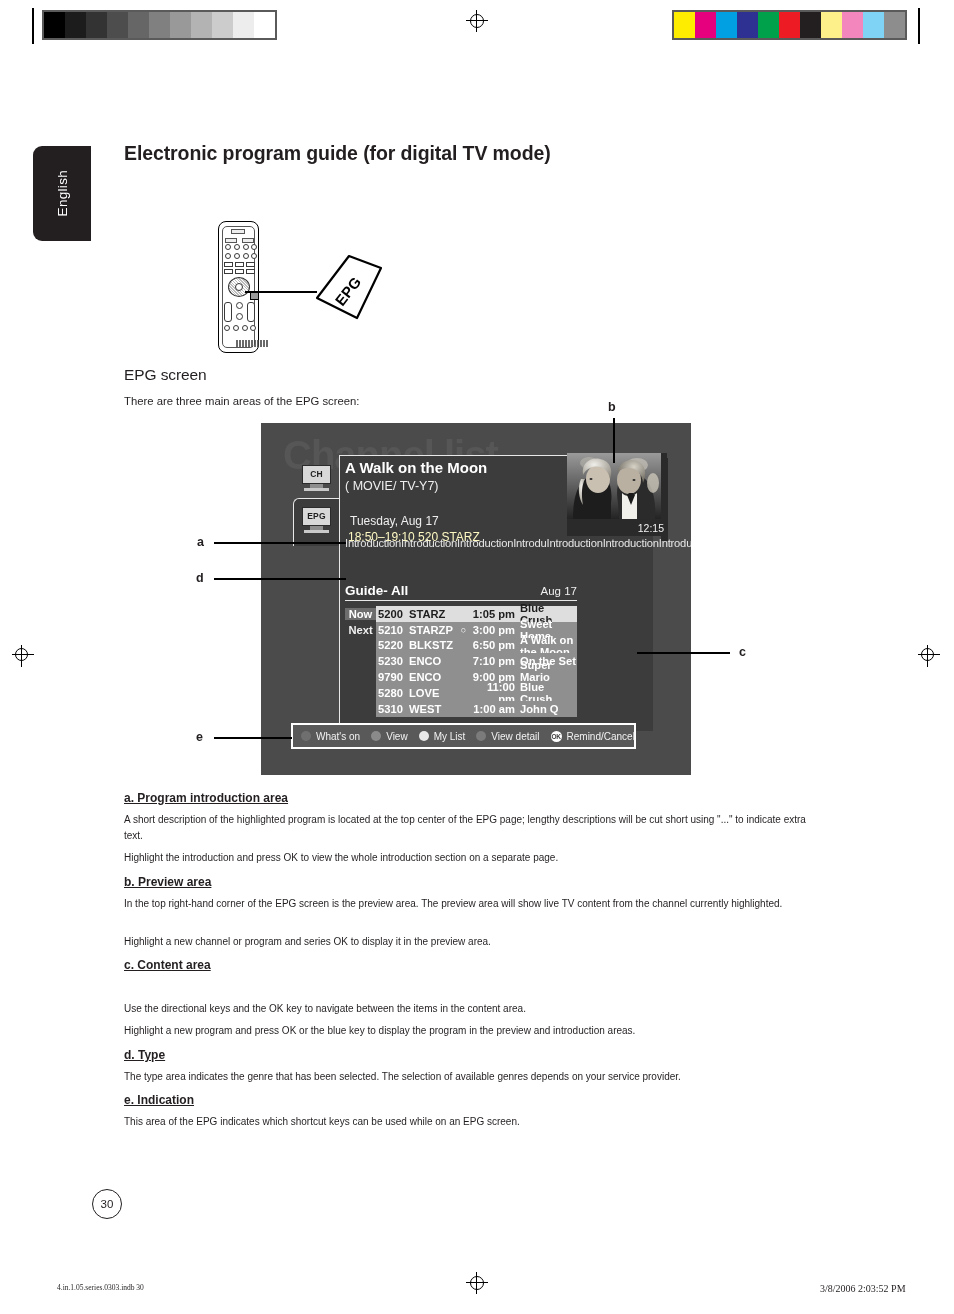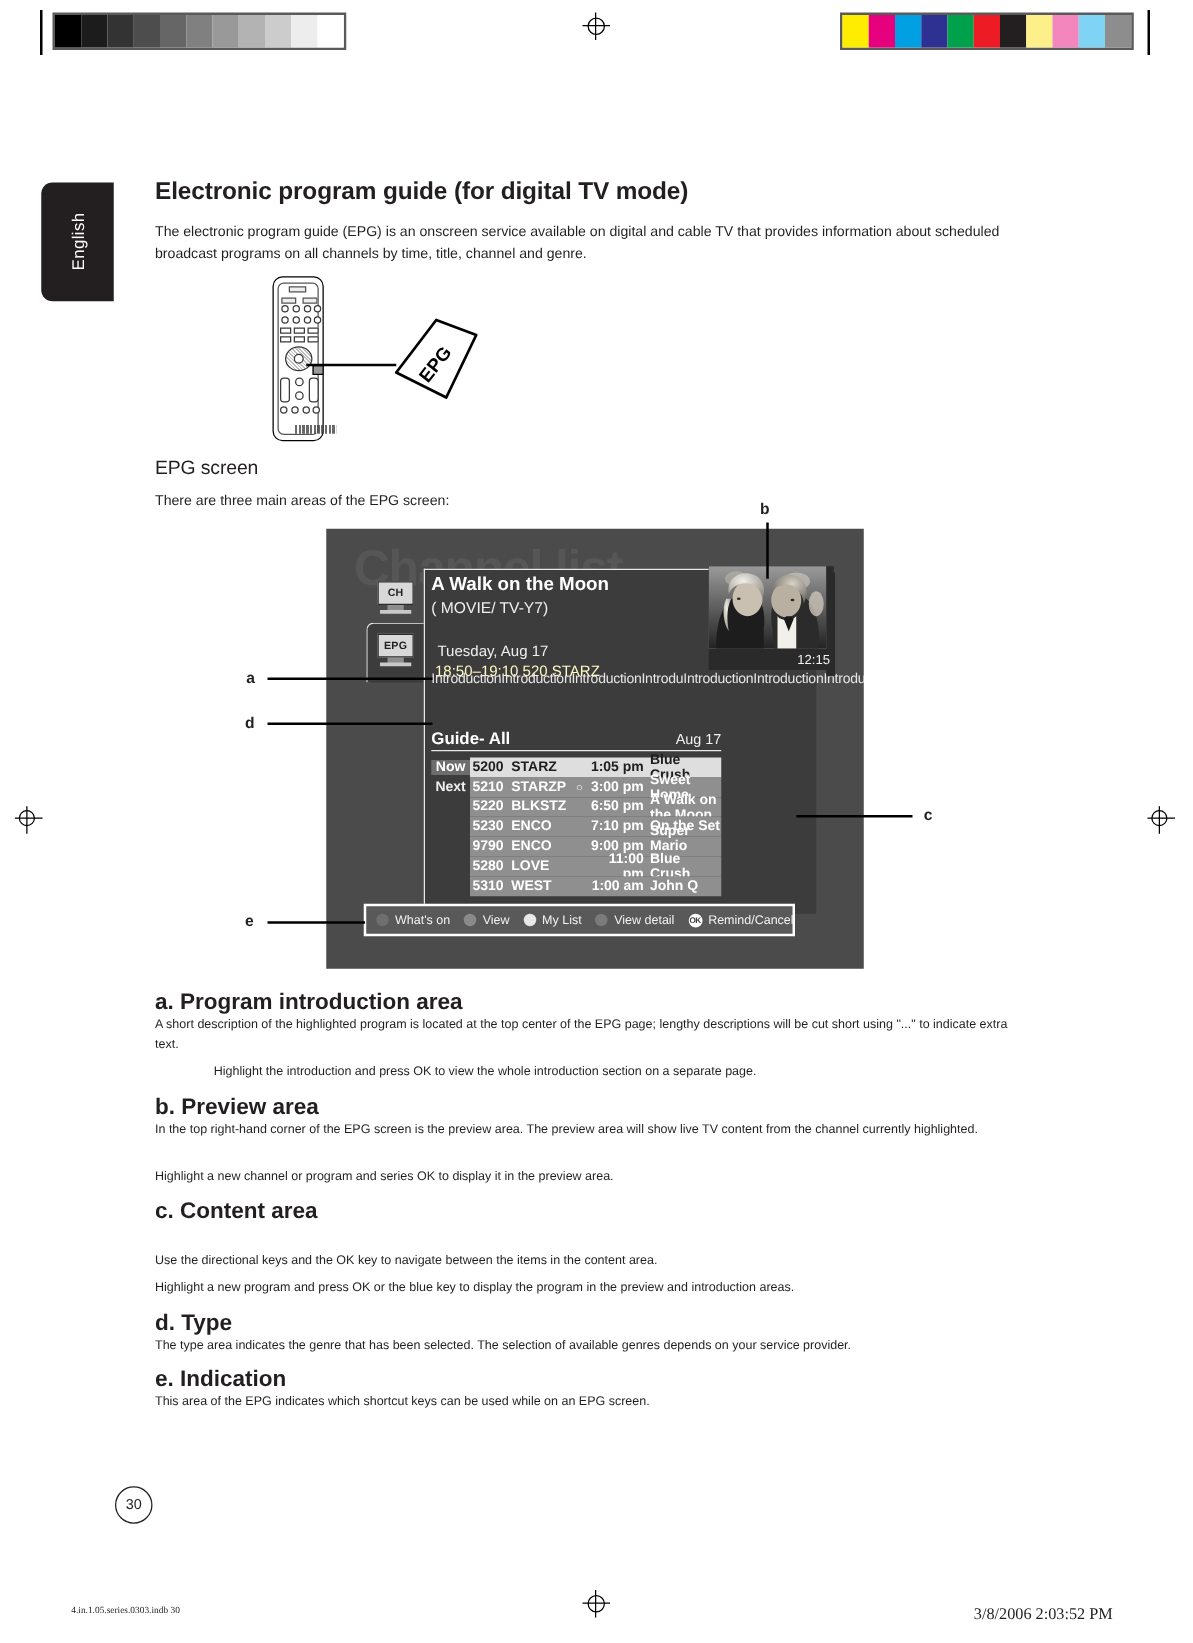--- a/index.html
+++ b/index.html
@@ -211,36 +211,36 @@
   }
   .ind-label { font-size:10px; color:#f2f2f2; white-space:nowrap; }
 
   
   .lead { position:absolute; background:#000; }
   .lead-h { height:1.6px; }
   .lead-v { width:1.6px; }
   .letter { position:absolute; font-size:12.5px; font-weight:bold; color:#231f20; }
 
   
-  .sec-h { position:absolute; left:124px; font-size:18px; font-weight:bold; color:#231f20; }
+  .sec-h { position:absolute; left:124px; font-size:12px; font-weight:bold; color:#231f20;text-decoration:underline; }
   .sec-p { position:absolute; left:124px; width:700px; font-size:10px; color:#231f20; line-height:16px; }
 
   
   .pagenum {
     position:absolute; left:92px; top:1189px; width:30px; height:30px;
     border:1px solid #231f20; border-radius:50%;
     display:flex; align-items:center; justify-content:center;
     font-size:11.5px; color:#231f20;
   }
   .footer-left {
     position:absolute; left:57px; top:1283px; font-size:7.5px; color:#231f20;
     font-family:"Liberation Serif", serif;
   }
   .footer-right {
-    position:absolute; left:779px; top:1283px; font-size:13px; color:#231f20;
+    position:absolute; left:820px; top:1283px; font-size:10px; color:#231f20;
     font-family:"Liberation Serif", serif;
   }
 </style>
 </head>
 <body>
 
 <div class="page">
 
   <div class="tickbar tick-l"></div>
   <div class="tickbar tick-r"></div>
@@ -286,21 +286,20 @@
     </div>
   <div class="reg-target rt-side rt-right">
       <span class="reg-ring"></span>
     </div>
 
   <div class="lang-tab">
     <span>English</span>
   </div>
 
   <div class="h1">Electronic program guide (for digital TV mode)</div>
-  <div class="intro">The electronic program guide (EPG) is an onscreen service available on digital and cable TV that provides information about scheduled broadcast programs on all channels by time, title, channel and genre.</div>
 
   <div class="remote-wrap">
     <div class="remote-body">
       <div class="remote-inner"></div>
       <div class="rpanel" style="left:12px;top:7px;width:14px;height:5px;"></div>
       <div class="rpanel" style="left:6px;top:16px;width:12px;height:5px;"></div>
       <div class="rpanel" style="left:23px;top:16px;width:12px;height:5px;"></div>
 
       <div class="rkey round" style="left:6px;top:22px;width:6px;height:6px;"></div>
       <div class="rkey round" style="left:15px;top:22px;width:6px;height:6px;"></div>
@@ -526,21 +525,21 @@
   <div class="letter" style="left:196px;top:571px;">d</div>
 
   <div class="lead lead-h" style="left:637px;top:652px;width:93px;"></div>
   <div class="letter" style="left:739px;top:645px;">c</div>
 
   <div class="lead lead-h" style="left:214px;top:737px;width:78px;"></div>
   <div class="letter" style="left:196px;top:730px;">e</div>
 
   <div class="sec-h" style="top:791px;">a.  Program introduction area</div>
   <div class="sec-p" style="top:812px;">A short description of the highlighted program is located at the top center of the EPG page; lengthy descriptions will be cut short using "..." to indicate extra text.</div>
-  <div class="sec-p" style="top:850px;margin-left:47px;">Highlight the introduction and press OK to view the whole introduction section on a separate page.</div>
+  <div class="sec-p" style="top:850px;">Highlight the introduction and press OK to view the whole introduction section on a separate page.</div>
 
   <div class="sec-h" style="top:875px;">b. Preview area</div>
   <div class="sec-p" style="top:896px;">In the top right-hand corner of the EPG screen is the preview area. The preview area will show live TV content from the channel currently highlighted.</div>
   <div class="sec-p" style="top:934px;">Highlight a new channel or program and series OK to display it in the preview area.</div>
 
   <div class="sec-h" style="top:958px;">c.  Content area</div>
   <div class="sec-p" style="top:1001px;">Use the directional keys and the OK key to navigate between the items in the content area.</div>
   <div class="sec-p" style="top:1023px;">Highlight a new program and press OK or the blue key to display the program in the preview and introduction areas.</div>
 
   <div class="sec-h" style="top:1048px;">d.  Type</div>

